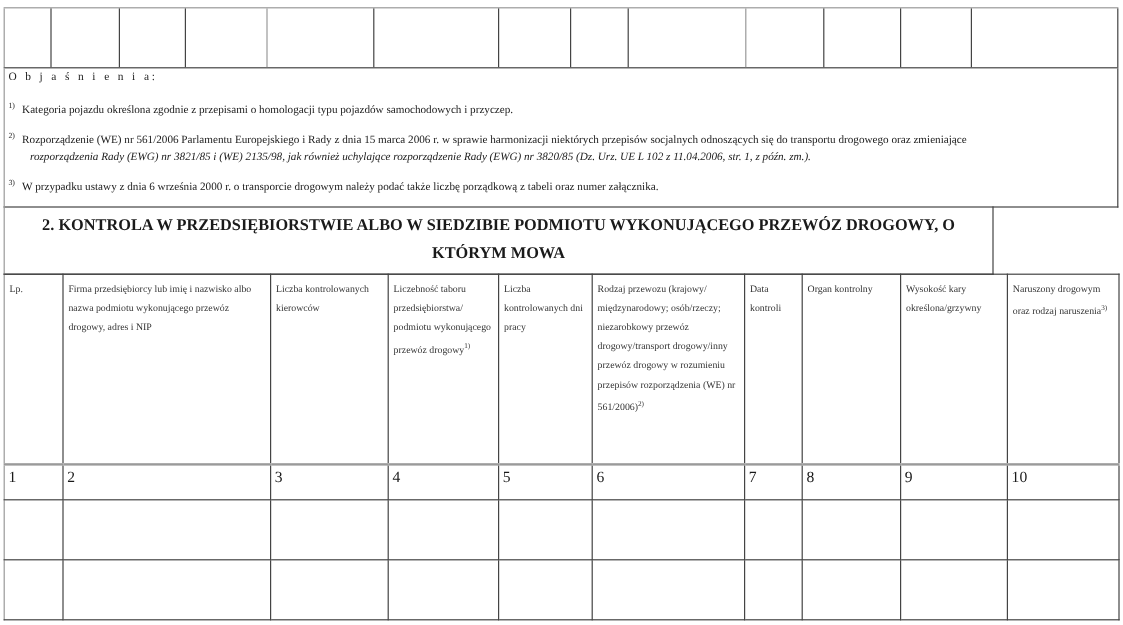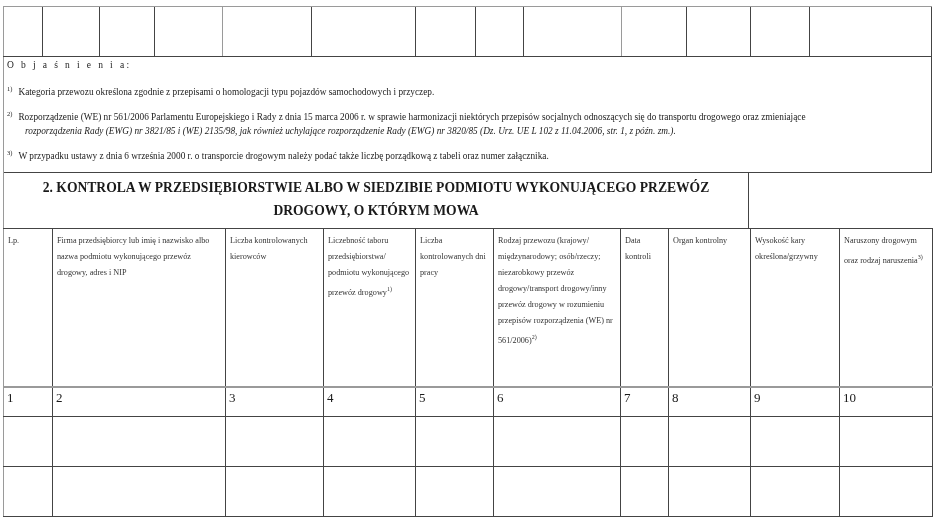--- a/index.html
+++ b/index.html
@@ -13,21 +13,21 @@
   .top-cell.light { border-left-color: #9a9a9a; }
 
   .expl { left: 3px; top: 57px; width: 929px; height: 116px;
           border-left: 1px solid #9a9a9a; border-right: 1px solid #444; border-bottom: 1px solid #444; padding-left: 28px; }
   .expl-title { position: absolute; left: 3px; top: 3px; font-size: 9.5px; letter-spacing: 2.4px; }
   .note { position: absolute; left: 3px; font-size: 9.3px; line-height: 14px; width: 920px; }
   .note sup { font-size: 6.5px; vertical-align: 4px; margin-right: 6px; }
   .note .txt { display: inline; }
   .note .indent { display: block; padding-left: 18px; font-style: italic; }
 
-  .heading { left: 3px; top: 172px; width: 746px; height: 57px;
+  .heading { left: 3px; top: 172px; width: 825px; height: 57px;
              border-left: 1px solid #9a9a9a; border-right: 1px solid #444; border-bottom: 1px solid #444;
              text-align: center; font-weight: bold; font-size: 13.6px; line-height: 23px; padding-top: 4px; }
 
   table.ctl { position: absolute; left: 3px; top: 228px; width: 929px; border-collapse: collapse; table-layout: fixed; }
   table.ctl td { border: 1px solid #444; vertical-align: top; padding: 0; box-sizing: border-box; }
   table.ctl td.lgt { border-left-color: #9a9a9a; }
   table.ctl tr.hdr td { height: 158px; font-size: 8.2px; line-height: 16px; color: #333; padding: 4px 5px 0 4px; }
   table.ctl tr.hdr td sup { font-size: 6px; vertical-align: 4px; }
   table.ctl tr.nums td { height: 30px; font-size: 13px; padding: 2px 3px; border-top: 2px solid #9a9a9a; }
   table.ctl tr.data td { height: 50px; }
@@ -49,21 +49,21 @@
   <div class="top-cell light" style="width:65px"></div>
   <div class="top-cell" style="width:64px"></div>
   <div class="top-cell" style="width:59px"></div>
   <div class="top-cell last" style="width:123px"></div>
 </div>
 
 <div class="abs expl">
   <div class="expl-title">O b j a ś n i e n i a:</div>
 
   <div class="note" style="top:25px">
-    <sup>1)</sup><span class="txt">Kategoria przewozu określona zgodnie z przepisami o homologacji typu pojazdów samochodowych i przyczep.</span>
+    <sup>1)</sup><span class="txt">Kategoria pojazdu określona zgodnie z przepisami o homologacji typu pojazdów samochodowych i przyczep.</span>
   </div>
 
   <div class="note" style="top:50px">
     <sup>2)</sup><span class="txt">Rozporządzenie (WE) nr 561/2006 Parlamentu Europejskiego i Rady z dnia 15 marca 2006 r. w sprawie harmonizacji niektórych przepisów socjalnych odnoszących się do transportu drogowego oraz zmieniające</span>
     <span class="indent">rozporządzenia Rady (EWG) nr 3821/85 i (WE) 2135/98, jak również uchylające rozporządzenie Rady (EWG) nr 3820/85 (Dz. Urz. UE L 102 z 11.04.2006, str. 1, z późn. zm.).</span>
   </div>
 
   <div class="note" style="top:89px">
     <sup>3)</sup><span class="txt">W przypadku ustawy z dnia 6 września 2000 r. o transporcie drogowym należy podać także liczbę porządkową z tabeli oraz numer załącznika.</span>
   </div>

